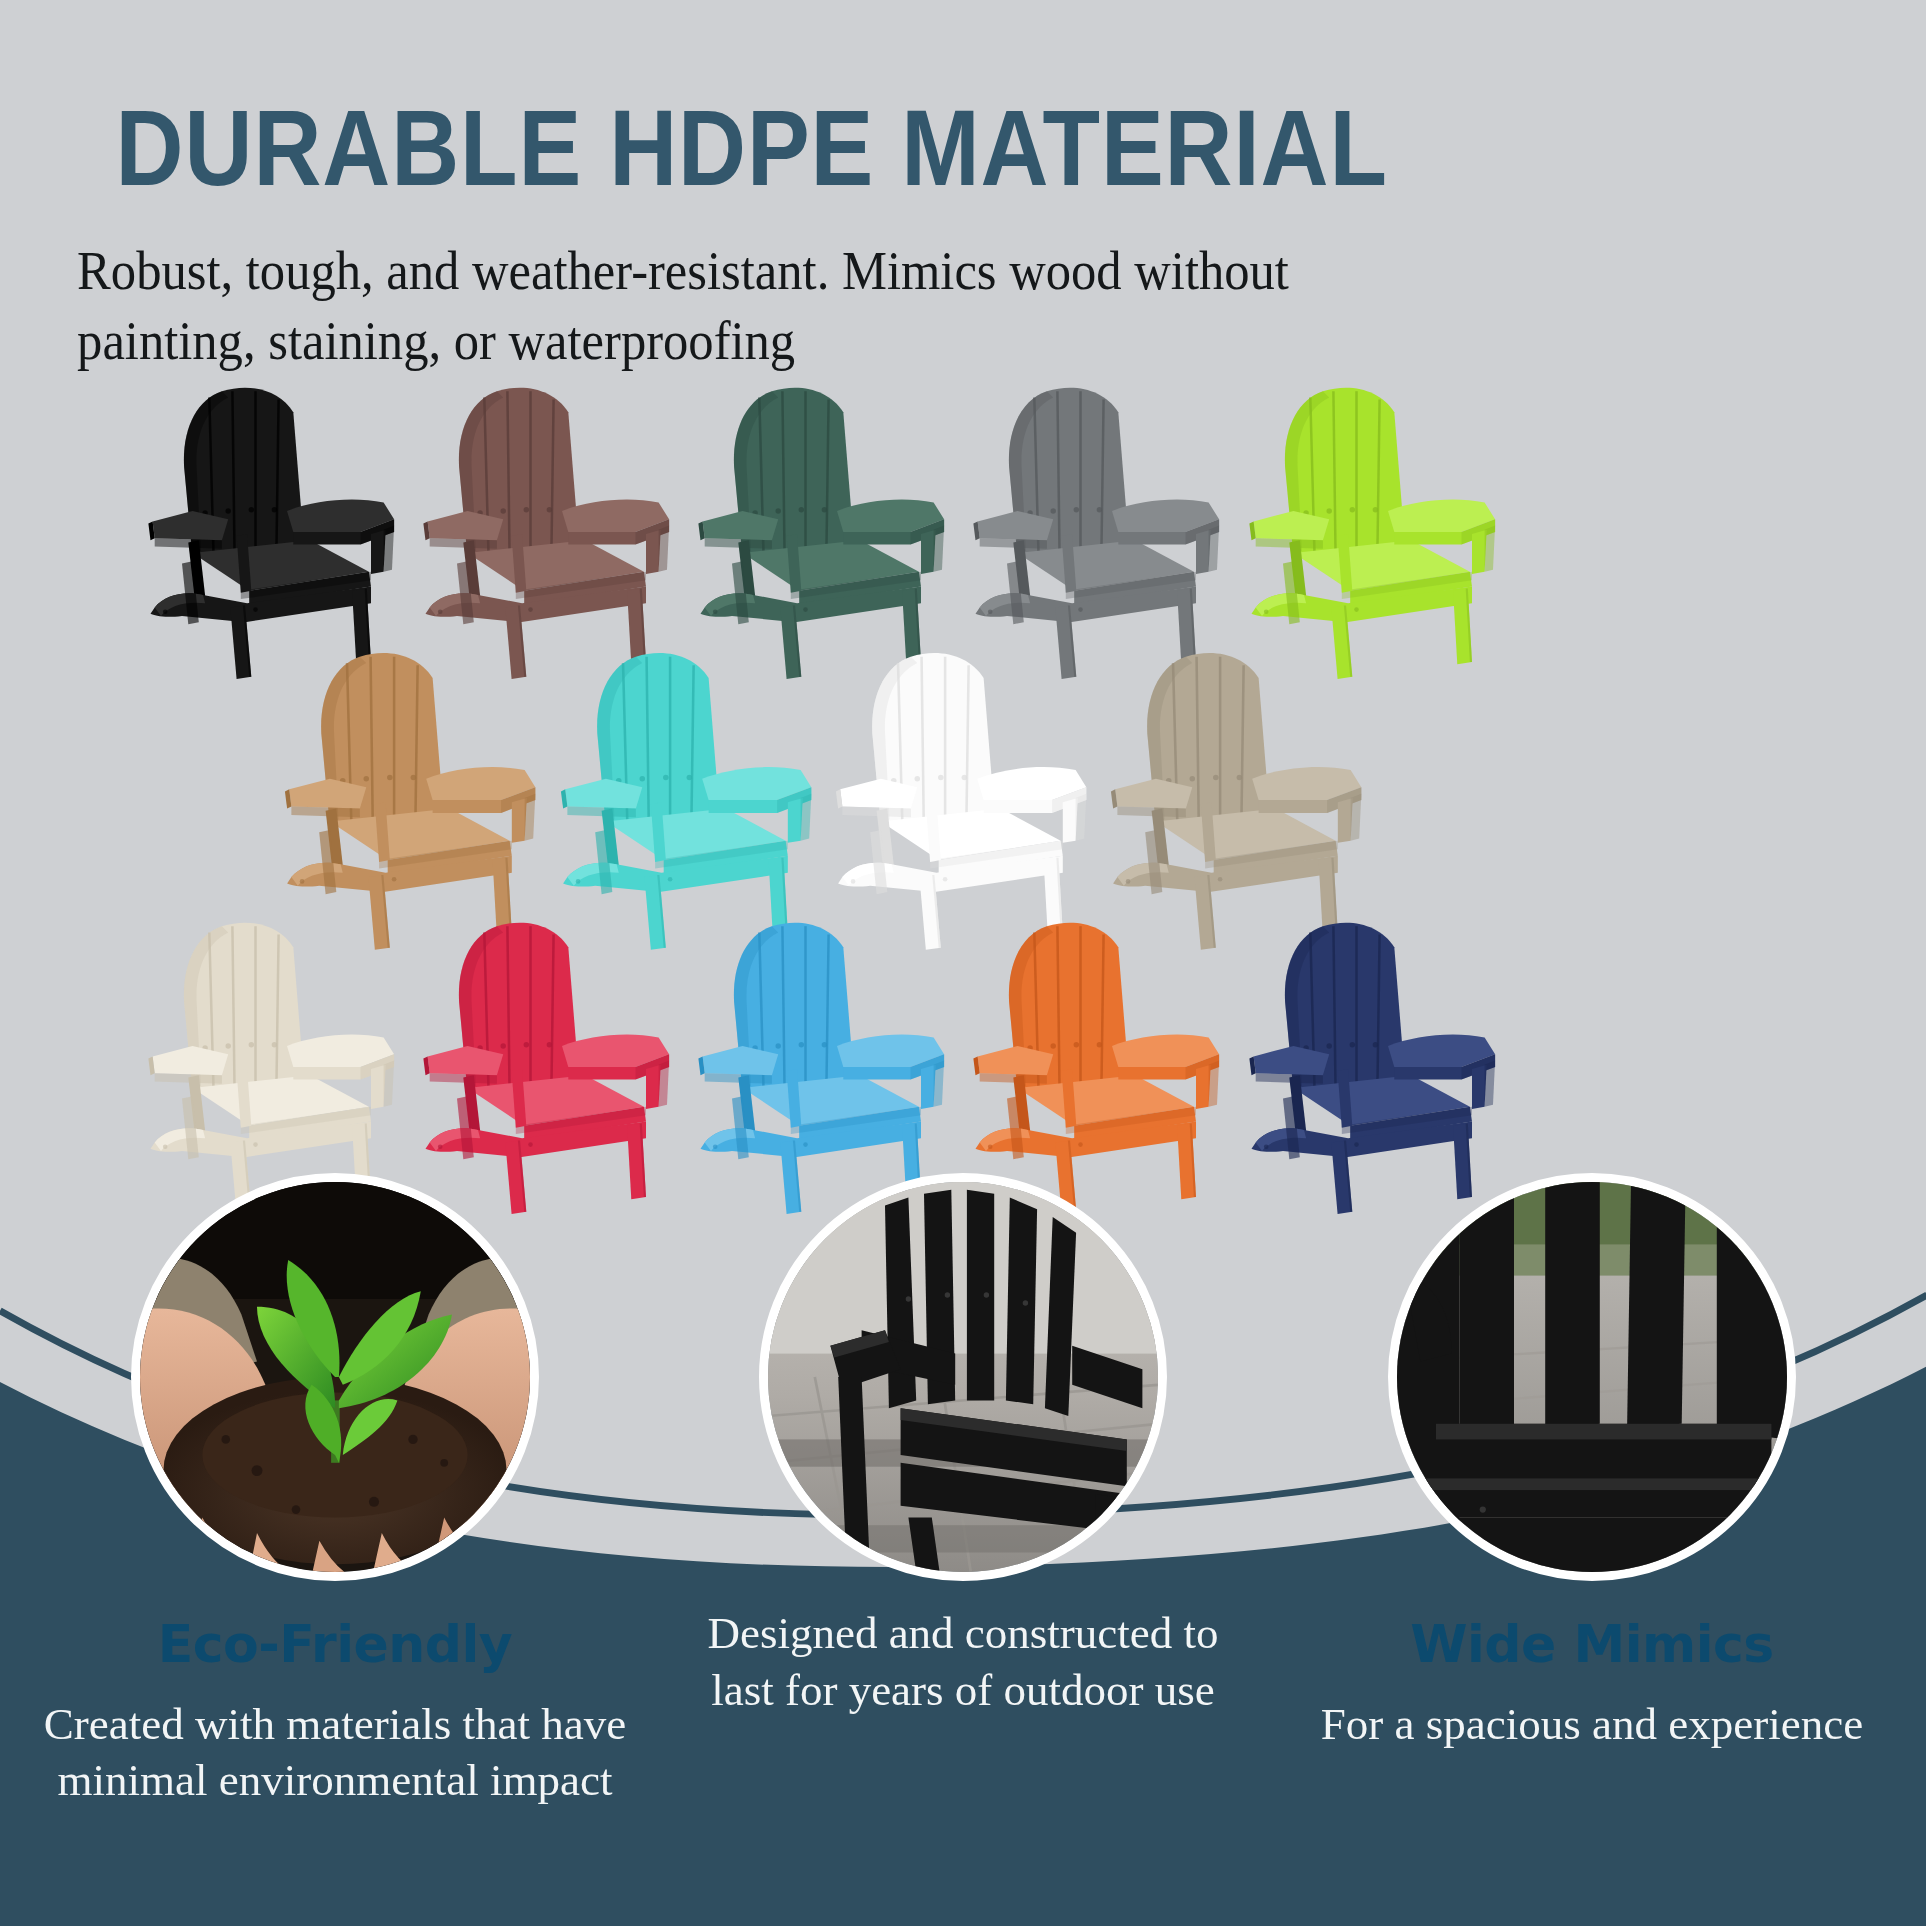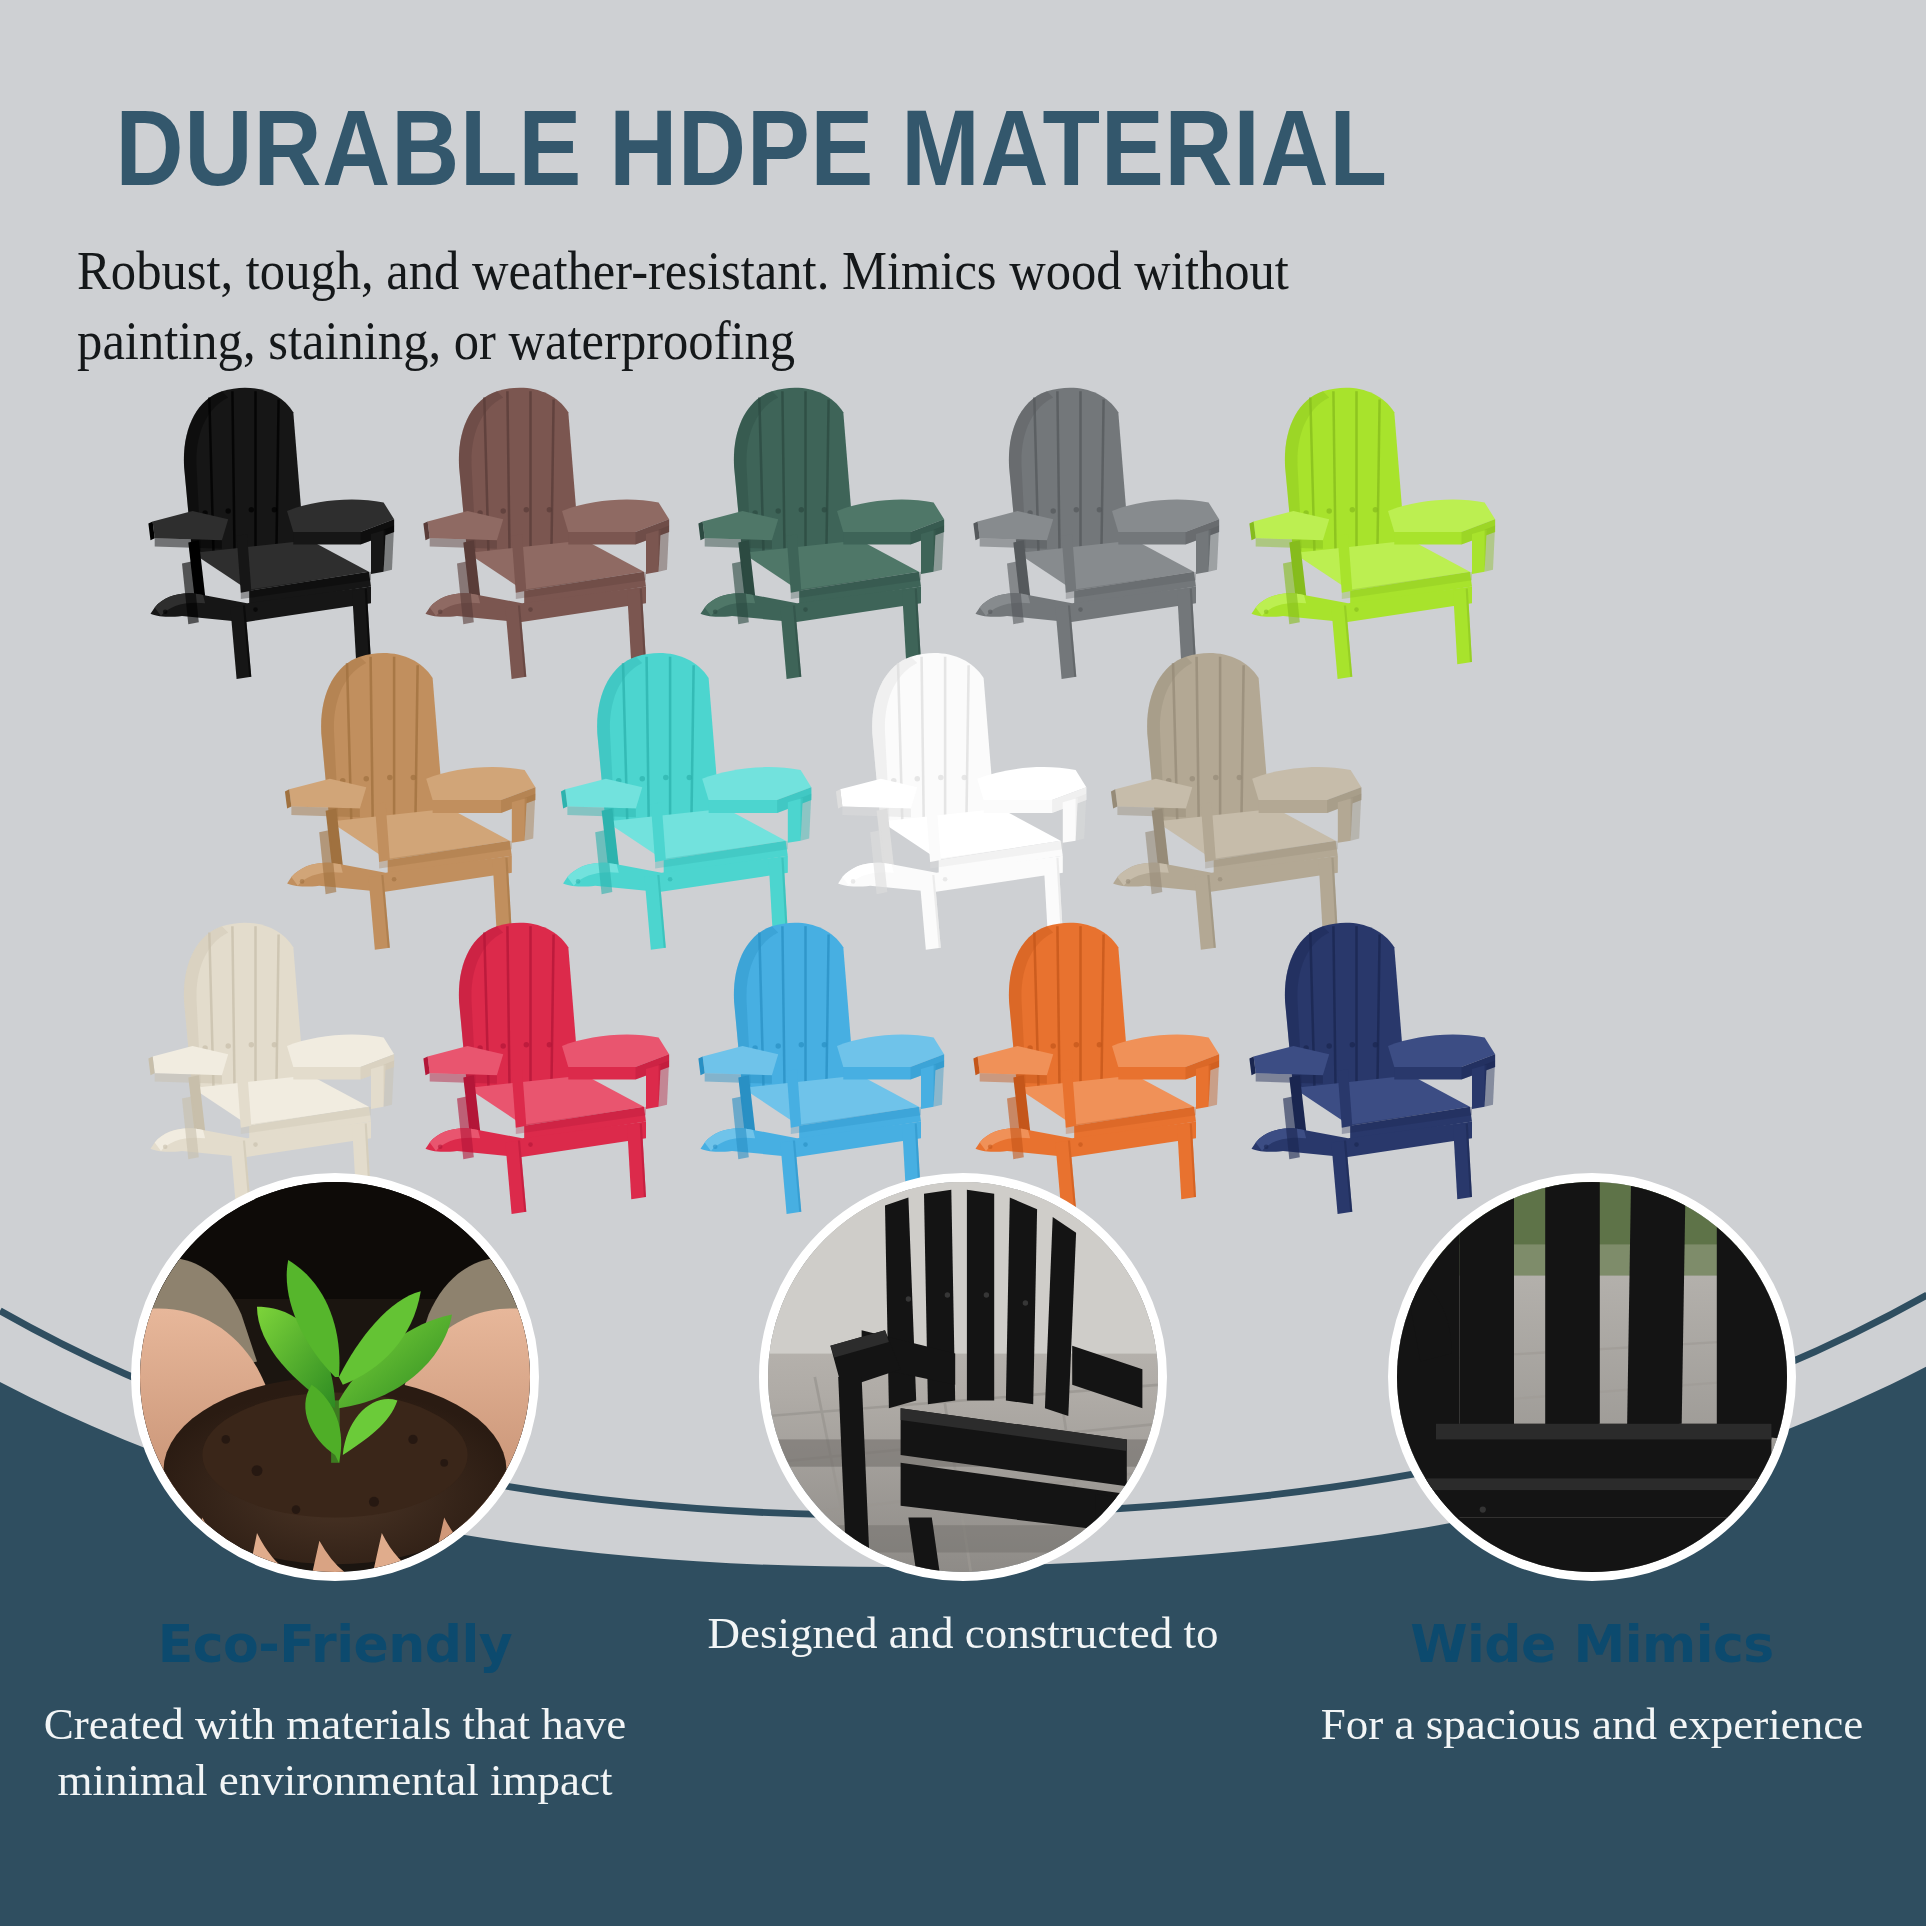--- a/index.html
+++ b/index.html
@@ -1131,20 +1131,21 @@
           <g fill="#3A3A3A" opacity="0.9">
             <circle cx="36" cy="30" r="0.7"></circle>
               <circle cx="46" cy="29" r="0.7"></circle>
             <circle cx="56" cy="29" r="0.7"></circle>
               <circle cx="66" cy="31" r="0.7"></circle>
           </g>
         </svg>
       </div>
       <div class="f-desc">
         <span class="ln">Designed and constructed to</span>
+        <span class="ln">last for years of outdoor use</span>
       </div>
     </div>
 
     <div class="feature f3">
       <div class="circle">
         <svg viewBox="0 0 100 100" preserveAspectRatio="xMidYMid slice">
           <defs>
             <linearGradient id="groundG" x1="0" y1="0" x2="0" y2="1">
               <stop offset="0%" stop-color="#BFBCB7"></stop>
                 <stop offset="100%" stop-color="#8D8A86"></stop>

